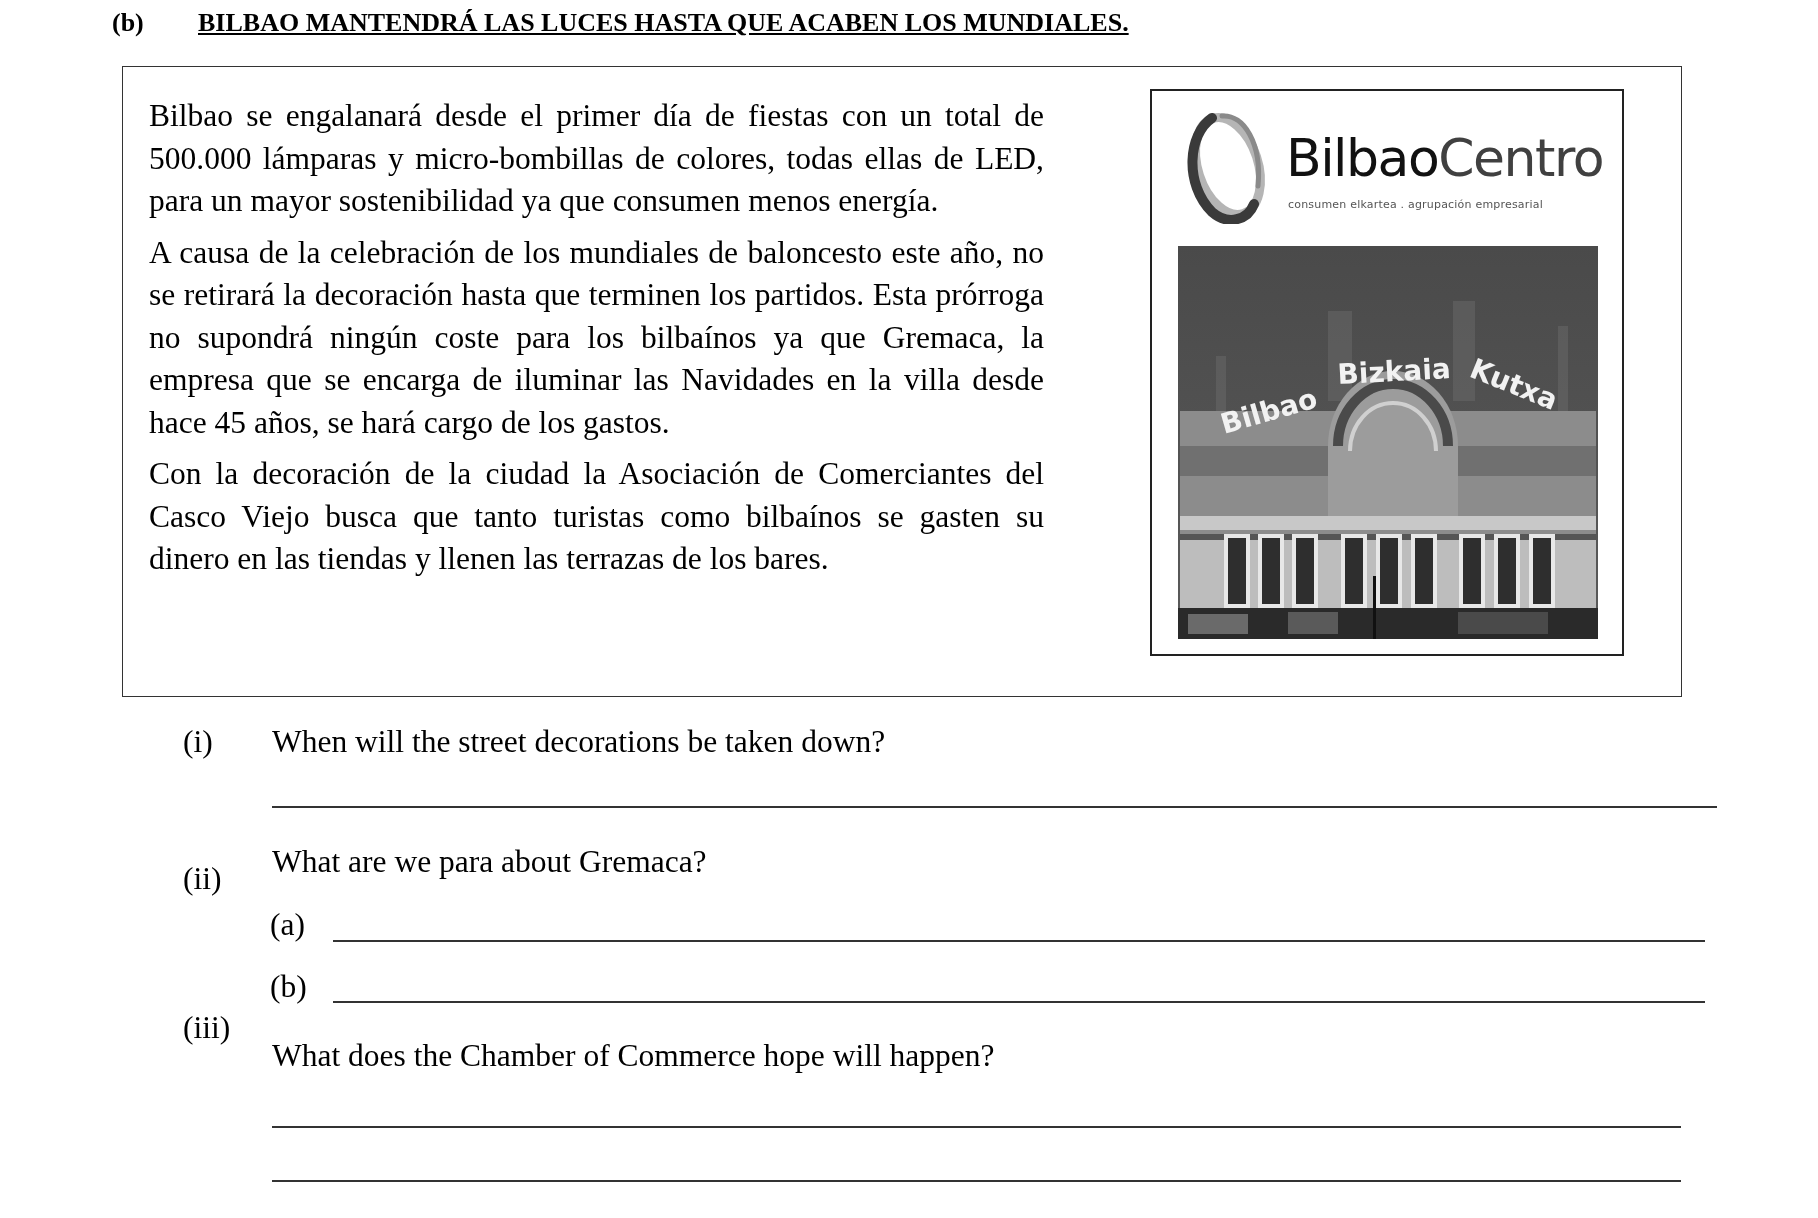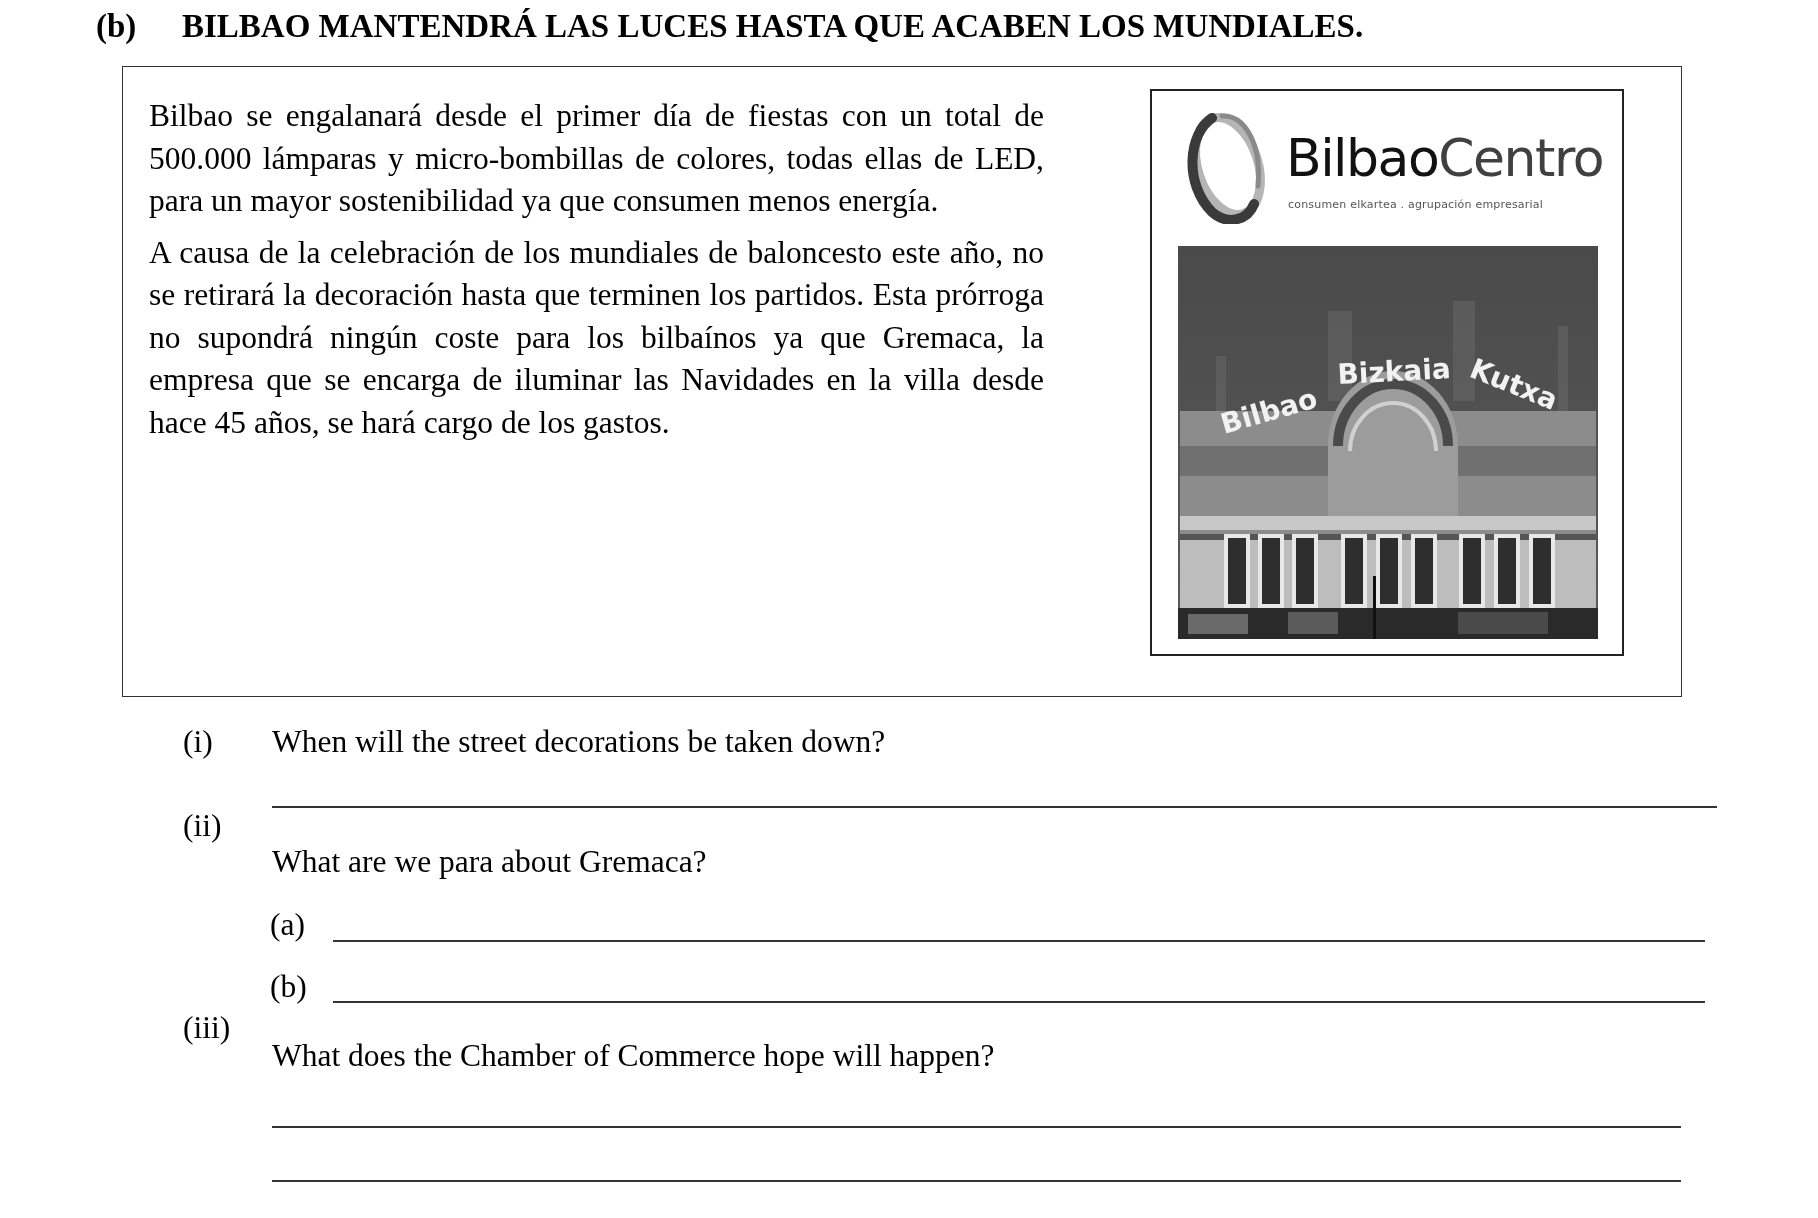--- a/index.html
+++ b/index.html
@@ -1,20 +1,20 @@
 <!DOCTYPE html>
 <html><head>
 <meta charset="utf-8">
 <style>
   html, body { margin:0; padding:0; background:#ffffff; }
   body { width:1818px; height:1218px; position:relative; overflow:hidden;
          font-family:"Liberation Serif", "DejaVu Serif", serif; color:#000; }
   .abs { position:absolute; }
 
-  .title { left:96px; top:8px; font-size:33px; font-weight:bold; white-space:nowrap; letter-spacing:0; }
+  .title { left:112px; top:8px; font-size:26px; font-weight:bold; white-space:nowrap; letter-spacing:0;text-decoration:underline; }
   .title .label { display:inline-block; width:86px; }
 
   .outer-box { left:122px; top:66px; width:1560px; height:631px; border:1.5px solid #333; box-sizing:border-box; }
 
   .article { left:140px; top:86px; width:913px; font-size:31.5px; line-height:42.5px; }
   .article p { margin:9px; text-align:justify; text-align-last:left; }
   .article p + p { margin-top:0; }
   .article p.gap { margin-top:8px; }
 
   .img-frame { left:1150px; top:89px; width:474px; height:567px; border:2.5px solid #222; box-sizing:border-box; background:#fff; }
@@ -38,20 +38,21 @@
 
 <div class="abs title">
   <span class="label">(b)</span><span>BILBAO MANTENDRÁ LAS LUCES HASTA QUE ACABEN LOS MUNDIALES.</span>
 </div>
 
 <div class="abs outer-box"></div>
 
 <div class="abs article">
   <p>Bilbao se engalanará desde el primer día de fiestas con un total de 500.000 lámparas y micro-bombillas de colores, todas ellas de LED, para un mayor sostenibilidad ya que consumen menos energía.</p>
   <p>A causa de la celebración de los mundiales de baloncesto este año, no se  retirará la decoración hasta que terminen los partidos. Esta prórroga  no supondrá ningún coste para los bilbaínos ya que Gremaca, la empresa que se encarga de iluminar las Navidades en la villa desde hace 45 años, se hará cargo de los gastos.</p>
+  <p class="gap">Con la decoración de la ciudad la Asociación de Comerciantes del Casco Viejo busca que tanto turistas como bilbaínos se gasten su dinero en las tiendas y llenen las terrazas de los bares.</p>
 </div>
 
 <div class="abs img-frame"></div>
 
 <div class="abs logo">
   <svg class="logo-ring" viewBox="0 0 100 120">
     <ellipse cx="46" cy="62" rx="30" ry="50" transform="rotate(-18 46 62)" fill="none" stroke="#b5b5b5" stroke-width="9"></ellipse>
     <path d="M30 14 C 6 30, 2 80, 30 108 C 46 122, 66 116, 72 100" fill="none" stroke="#3a3a3a" stroke-width="10" stroke-linecap="round"></path>
     <path d="M40 12 C 62 10, 80 40, 76 82" fill="none" stroke="#8a8a8a" stroke-width="5" stroke-linecap="round"></path>
   </svg>
@@ -109,21 +110,21 @@
       <text x="160" y="138" font-size="28" transform="rotate(-3 160 138)">Bizkaia</text>
       <text x="290" y="130" font-size="28" transform="rotate(22 290 130)">Kutxa</text>
     </g>
   </svg>
 </div>
 
 <div class="abs q-num" style="left:183px; top:724px;">(i)</div>
 <div class="abs q-text" style="left:272px; top:724px;">When will the street decorations be taken down?</div>
 <div class="abs answer-line" style="left:272px; top:806px; width:1445px;"></div>
 
-<div class="abs q-num" style="left:183px; top:808px;">(ii)</div>
+<div class="abs q-num" style="left:183px; top:861px;">(ii)</div>
 <div class="abs q-text" style="left:272px; top:844px;">What are we para about Gremaca?</div>
 
 <div class="abs sub-label" style="left:270px; top:907px;">(a)</div>
 <div class="abs answer-line" style="left:333px; top:940px; width:1372px;"></div>
 
 <div class="abs sub-label" style="left:270px; top:969px;">(b)</div>
 <div class="abs answer-line" style="left:333px; top:1001px; width:1372px;"></div>
 
 <div class="abs q-num" style="left:183px; top:1010px;">(iii)</div>
 <div class="abs q-text" style="left:272px; top:1038px;">What does the Chamber of Commerce hope will happen?</div>

